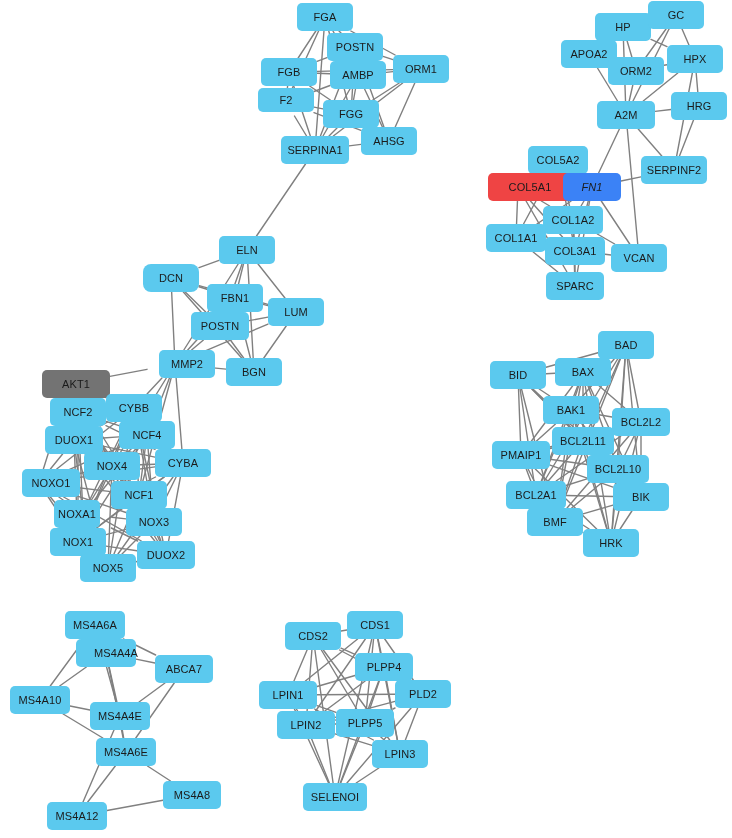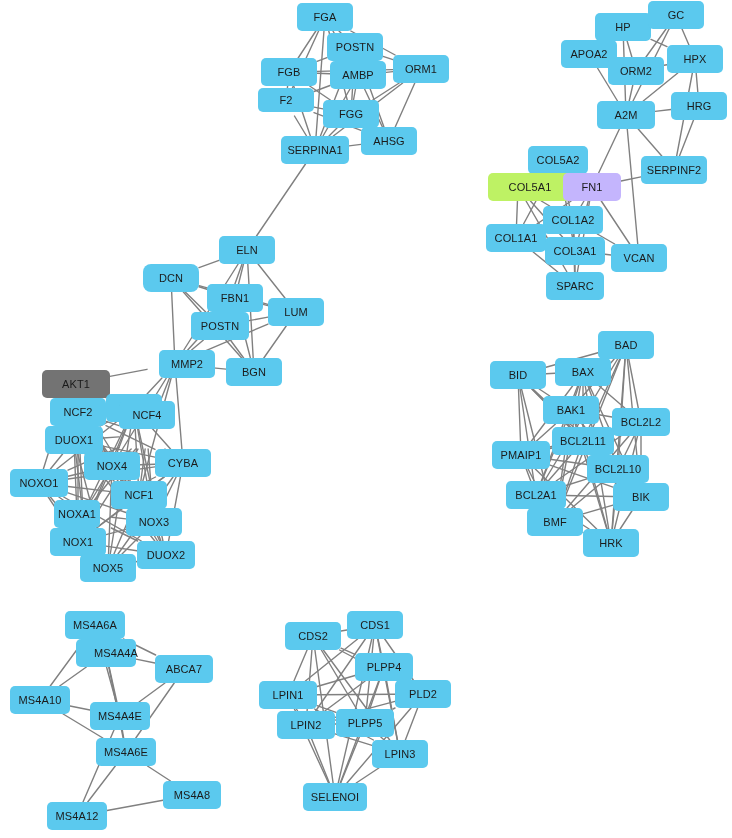--- a/index.html
+++ b/index.html
@@ -403,24 +403,24 @@
       </div>
       <div class="node" style="left: 671px; top: 92px; width: 56px; height: 28px; background: rgb(91, 201, 238); color: rgb(27, 27, 27);">
         <span>HRG</span>
       </div>
       <div class="node" style="left: 641px; top: 156px; width: 66px; height: 28px; background: rgb(91, 201, 238); color: rgb(27, 27, 27);">
         <span>SERPINF2</span>
       </div>
       <div class="node" style="left: 528px; top: 146px; width: 60px; height: 28px; background: rgb(91, 201, 238); color: rgb(27, 27, 27);">
         <span>COL5A2</span>
       </div>
-      <div class="node" style="left: 488px; top: 173px; width: 84px; height: 28px; background: #bef264; color: rgb(27, 27, 27);">
+      <div class="node" style="left: 488px; top: 173px; width: 84px; height: 28px; background: #ef4444; color: rgb(27, 27, 27);">
         <span>COL5A1</span>
       </div>
-      <div class="node" style="left: 563px; top: 173px; width: 58px; height: 28px; background: #c4b5fd; color: rgb(27, 27, 27);">
+      <div class="node" style="left: 563px; top: 173px; width: 58px; height: 28px; background: #3b82f6; color: rgb(27, 27, 27); font-style: italic;">
         <span>FN1</span>
       </div>
       <div class="node" style="left: 543px; top: 206px; width: 60px; height: 28px; background: rgb(91, 201, 238); color: rgb(27, 27, 27);">
         <span>COL1A2</span>
       </div>
       <div class="node" style="left: 486px; top: 224px; width: 60px; height: 28px; background: rgb(91, 201, 238); color: rgb(27, 27, 27);">
         <span>COL1A1</span>
       </div>
       <div class="node" style="left: 545px; top: 237px; width: 60px; height: 28px; background: rgb(91, 201, 238); color: rgb(27, 27, 27);">
         <span>COL3A1</span>
@@ -457,30 +457,30 @@
       </div>
       <div class="node" style="left: 50px; top: 398px; width: 56px; height: 28px; background: rgb(91, 201, 238); color: rgb(27, 27, 27);">
         <span>NCF2</span>
       </div>
       <div class="node" style="left: 106px; top: 394px; width: 56px; height: 28px; background: rgb(91, 201, 238); color: rgb(27, 27, 27);">
         <span>CYBB</span>
       </div>
       <div class="node" style="left: 45px; top: 426px; width: 58px; height: 28px; background: rgb(91, 201, 238); color: rgb(27, 27, 27);">
         <span>DUOX1</span>
       </div>
-      <div class="node" style="left: 119px; top: 401px; width: 56px; height: 28px; background: rgb(91, 201, 238); color: rgb(27, 27, 27);">
+      <div class="node" style="left: 119px; top: 421px; width: 56px; height: 28px; background: rgb(91, 201, 238); color: rgb(27, 27, 27);">
         <span>NCF4</span>
       </div>
       <div class="node" style="left: 84px; top: 452px; width: 56px; height: 28px; background: rgb(91, 201, 238); color: rgb(27, 27, 27);">
         <span>NOX4</span>
       </div>
       <div class="node" style="left: 155px; top: 449px; width: 56px; height: 28px; background: rgb(91, 201, 238); color: rgb(27, 27, 27);">
         <span>CYBA</span>
       </div>
-      <div class="node" style="left: 10px; top: 469px; width: 58px; height: 28px; background: rgb(91, 201, 238); color: rgb(27, 27, 27);">
+      <div class="node" style="left: 22px; top: 469px; width: 58px; height: 28px; background: rgb(91, 201, 238); color: rgb(27, 27, 27);">
         <span>NOXO1</span>
       </div>
       <div class="node" style="left: 111px; top: 481px; width: 56px; height: 28px; background: rgb(91, 201, 238); color: rgb(27, 27, 27);">
         <span>NCF1</span>
       </div>
       <div class="node" style="left: 54px; top: 500px; width: 46px; height: 28px; background: rgb(91, 201, 238); color: rgb(27, 27, 27);">
         <span>NOXA1</span>
       </div>
       <div class="node" style="left: 126px; top: 508px; width: 56px; height: 28px; background: rgb(91, 201, 238); color: rgb(27, 27, 27);">
         <span>NOX3</span>

